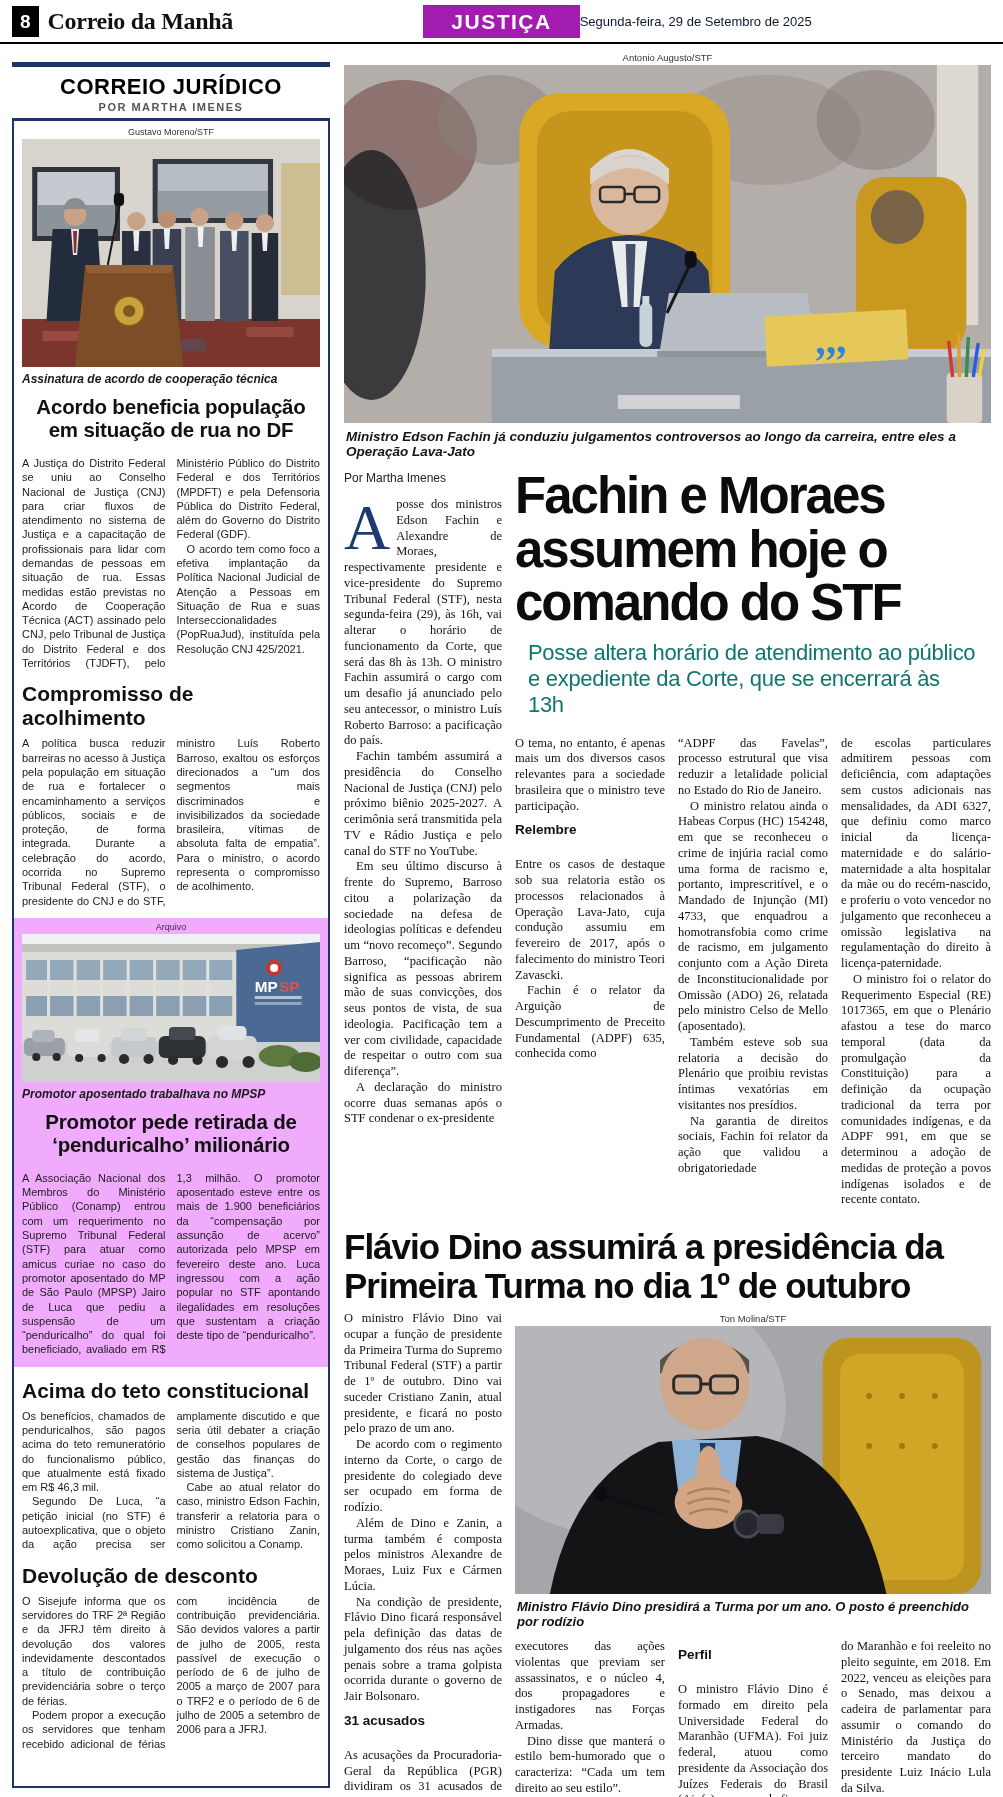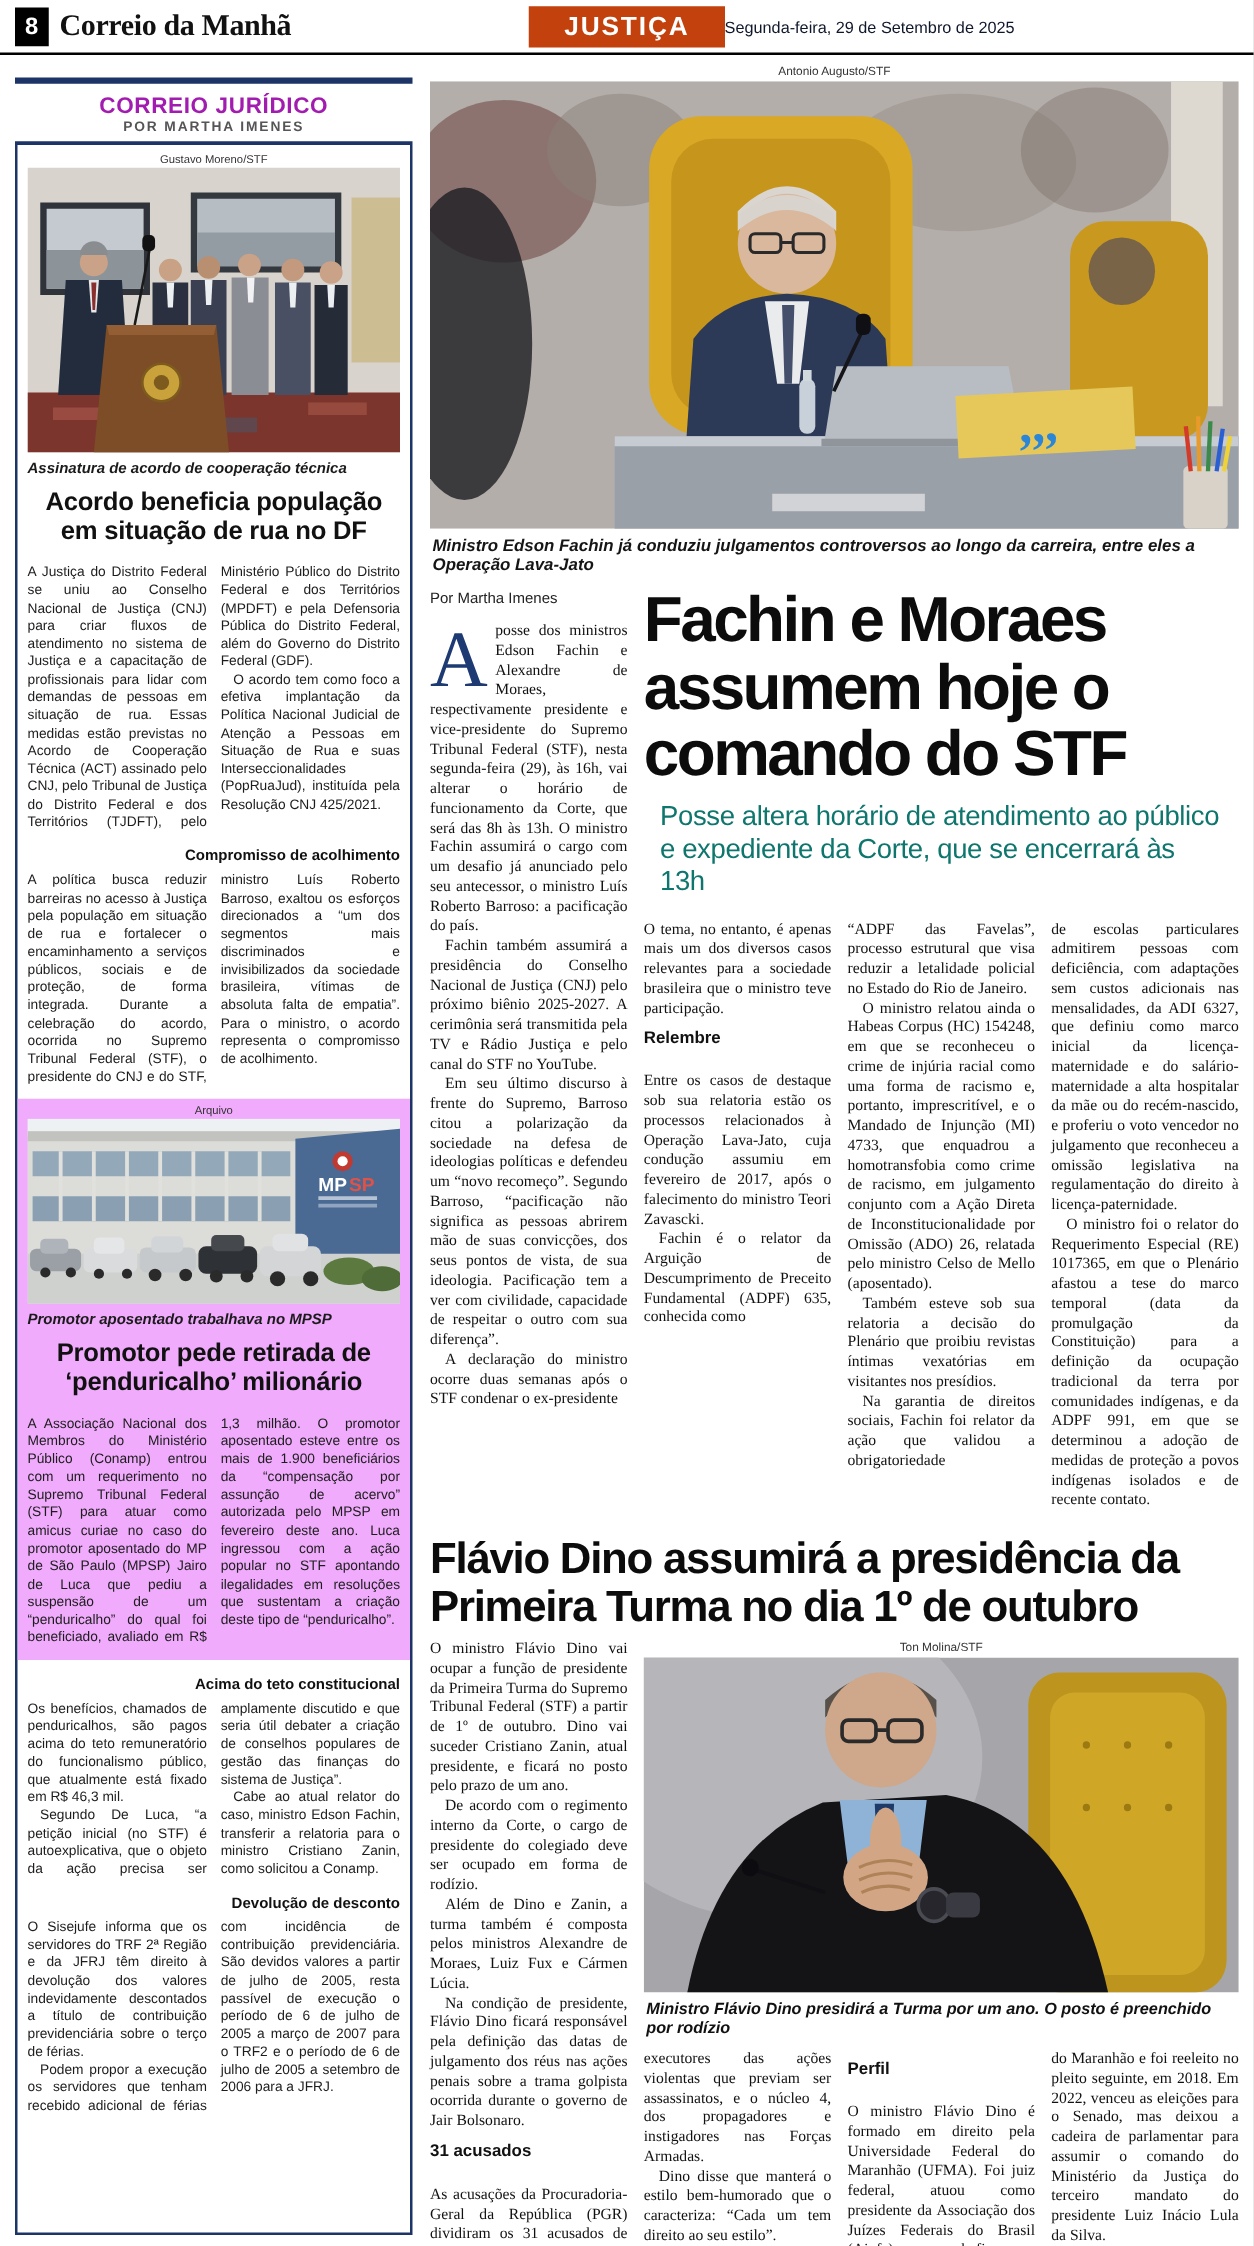--- a/index.html
+++ b/index.html
@@ -6,39 +6,39 @@
   html { background:#888; }
   body {
     width:1003px; height:1797px; margin:0 auto; background:#fff; color:#111;
     font-family:"Liberation Sans", sans-serif; overflow:hidden; position:relative;
   }
   
   .page-header { display:flex; align-items:center; height:44px; padding:0 12px; border-bottom:2px solid #000; }
   .ph-left  { display:flex; align-items:center; gap:9px; flex:1; }
   .pagenum  { background:#000; color:#fff; font-weight:700; font-size:19px; line-height:1; padding:6px 8px; }
   .masthead { font-family:"Liberation Serif", serif; font-weight:700; font-size:24px; letter-spacing:-0.3px; }
-  .section-box { background:#c2410c; color:#fff; font-weight:700; font-size:21px; line-height:1; letter-spacing:1.5px; padding:6px 28px; }
+  .section-box { background:#a21caf; color:#fff; font-weight:700; font-size:21px; line-height:1; letter-spacing:1.5px; padding:6px 28px; }
   .ph-right { flex:1; font-size:13px; color:#0f172a; }
 
   .content { display:flex; gap:14px; padding:4px 12px 0; }
 
   
   .sidebar { width:318px; flex:0 0 auto; display:flex; flex-direction:column; height:1740px; }
   .sb-toprule { height:5px; background:#1d3566; margin-top:14px; }
-  .sb-title  { text-align:center; font-weight:700; font-size:18px; letter-spacing:.5px; color:#a21caf; margin:7px 0 1px; }
+  .sb-title  { text-align:center; font-weight:700; font-size:22px; letter-spacing:.5px; color:#000000; margin:7px 0 1px; }
   .sb-kicker { text-align:center; font-weight:600; font-size:11px; letter-spacing:1.5px; color:#555; margin-bottom:5px; }
   .sb-box { border:2.5px solid #1d3566; border-top-width:3px; flex:1; overflow:hidden; padding:4px 8px 15px; }
   .credit { text-align:center; font-size:9px; font-weight:400; color:#333; margin:2px 0 2px; }
   .photo  { display:block; width:100%; }
   .cap-sb { font-style:italic; font-weight:700; font-size:12px; color:#1a1a1a; margin:5px 0 10px; }
   .sb-headline { text-align:center; font-weight:700; font-size:20.5px; line-height:1.12; margin:4px 4px 14px; letter-spacing:-0.2px; }
   .sb-text { column-count:2; column-gap:11px; font-size:11px; line-height:1.3; text-align:justify; color:#1c1c1c; }
   .sb-text p { margin:0; }
   .sb-text p + p { text-indent:10px; }
-  .sb-subhead { text-align:right; font-weight:700; font-size:12px; margin:12px 0 6px; }
+  .sb-subhead { text-align:left; font-weight:700; font-size:21px; margin:12px 0 6px; }
   .gray-block { background:#f0abfc; margin:10px -8px 0; padding:2px 8px 10px; }
 
   
   .main { flex:1; min-width:0; padding-top:2px; }
   .main .credit { font-size:9.5px; }
   .cap-main { font-style:italic; font-weight:700; font-size:13.5px; color:#151515; margin:6px 2px 10px; }
   .main-cols { display:flex; gap:13px; }
   .mcol1 { width:158px; flex:0 0 auto; }
   .byline { font-size:12px; color:#222; margin:2px 0 12px; }
   .serif p { font-family:"Liberation Serif", serif; font-size:12.5px; line-height:1.26; text-align:justify;

